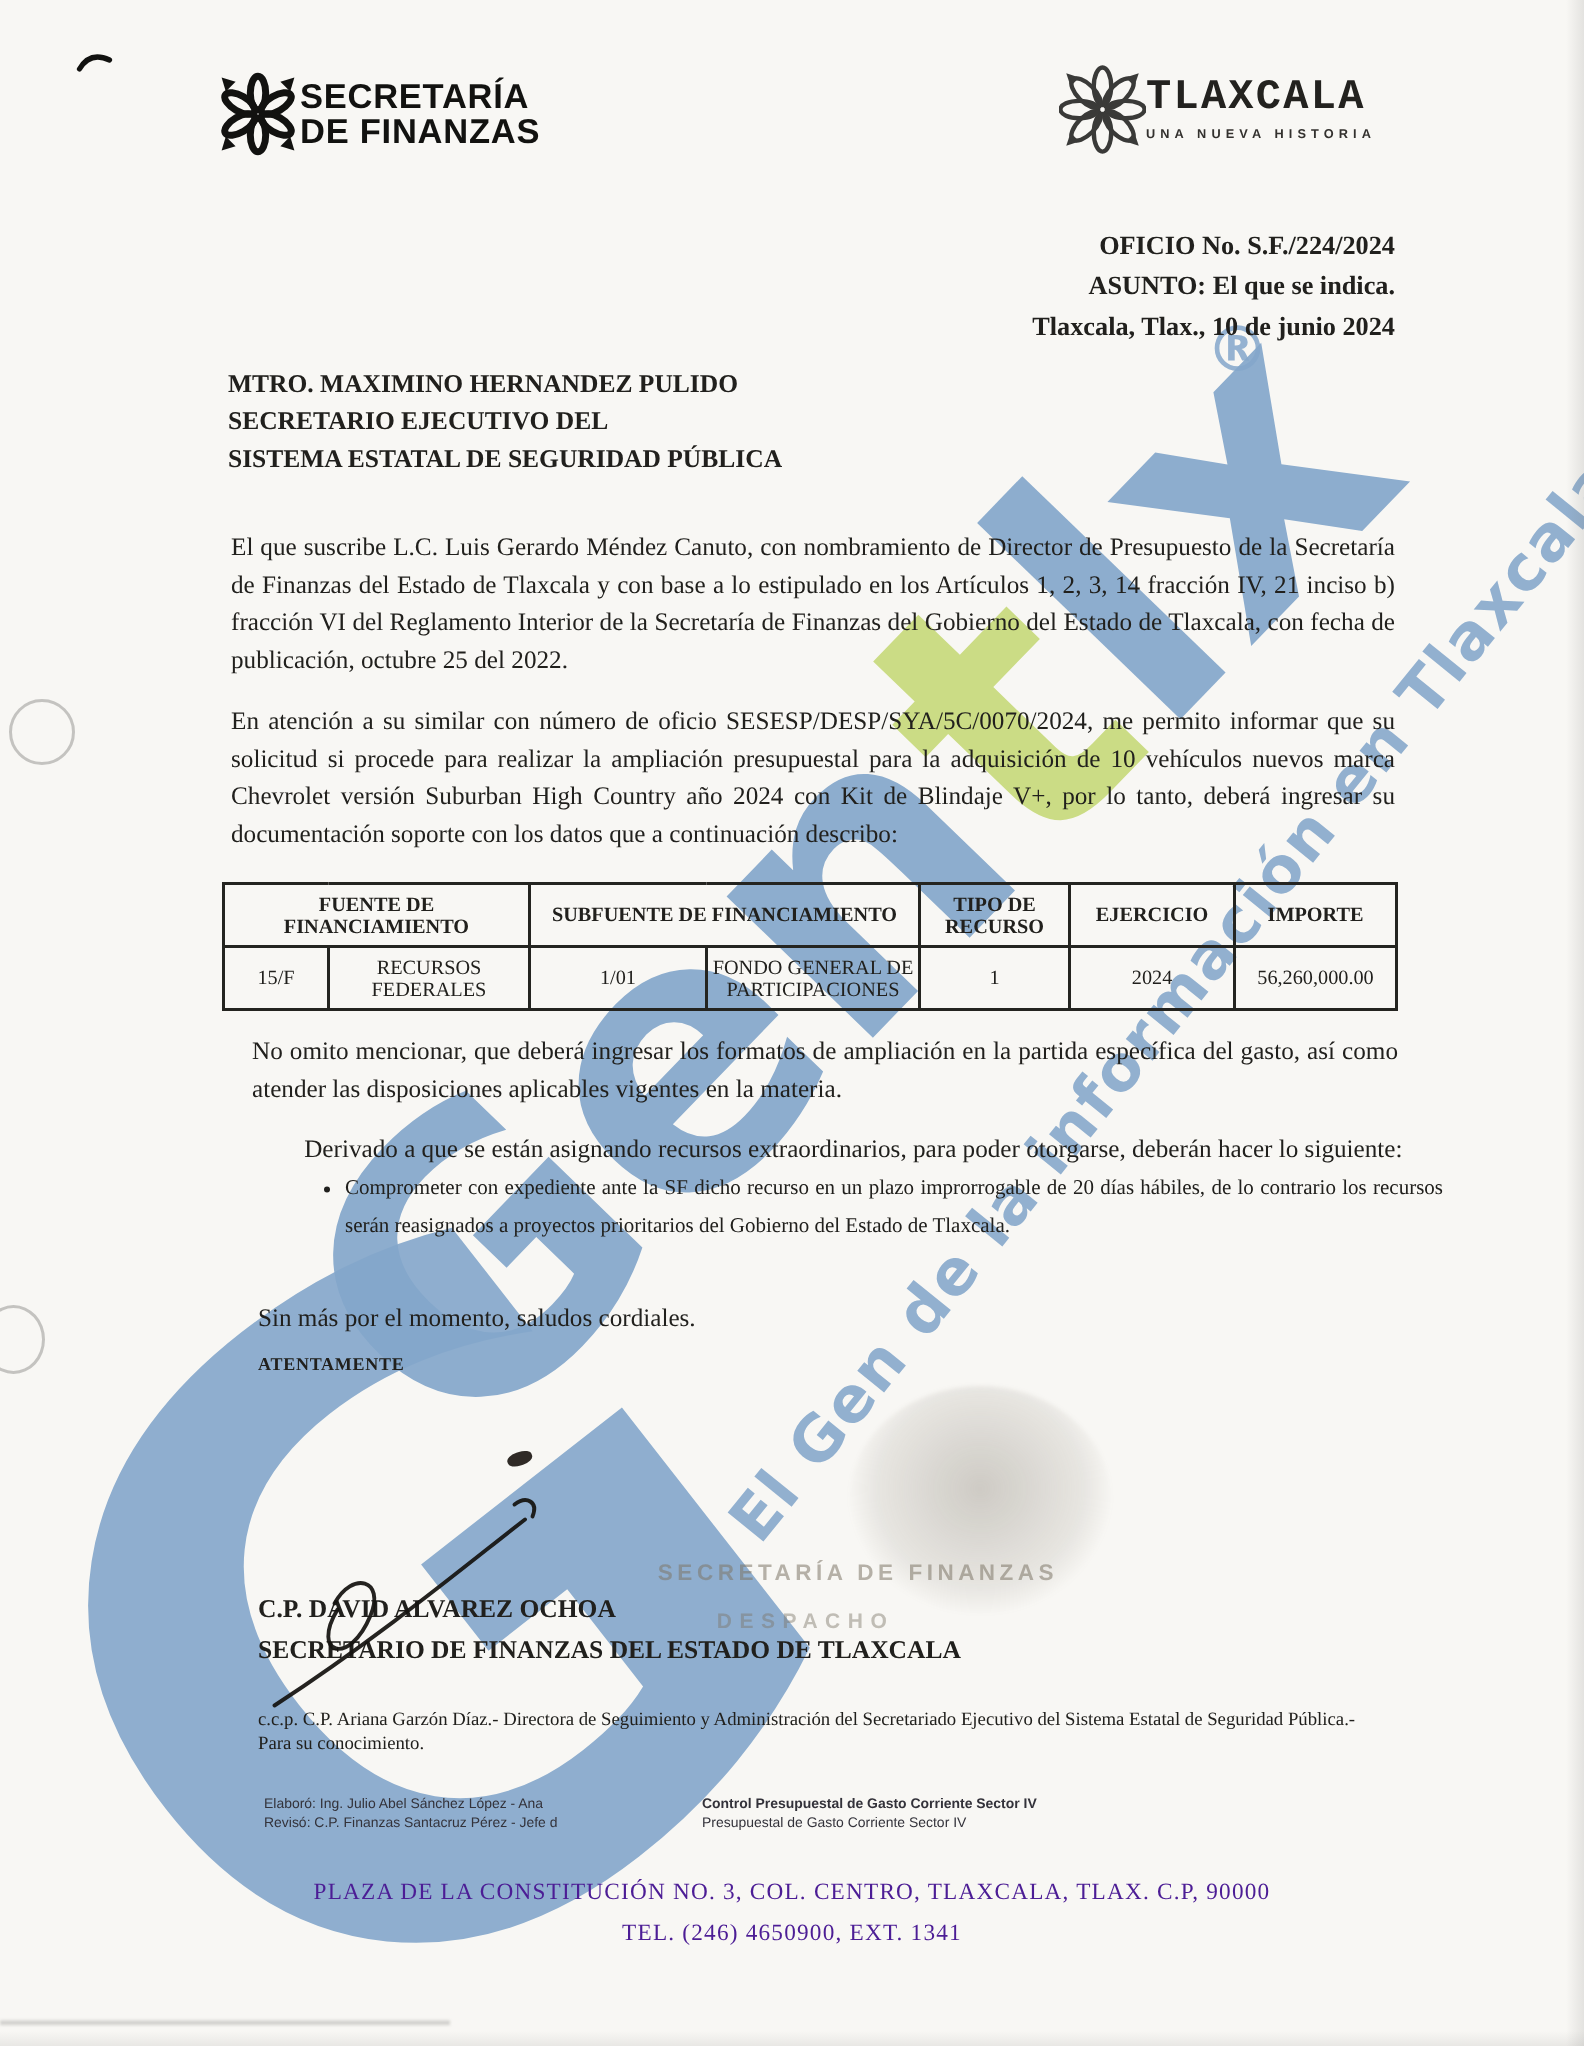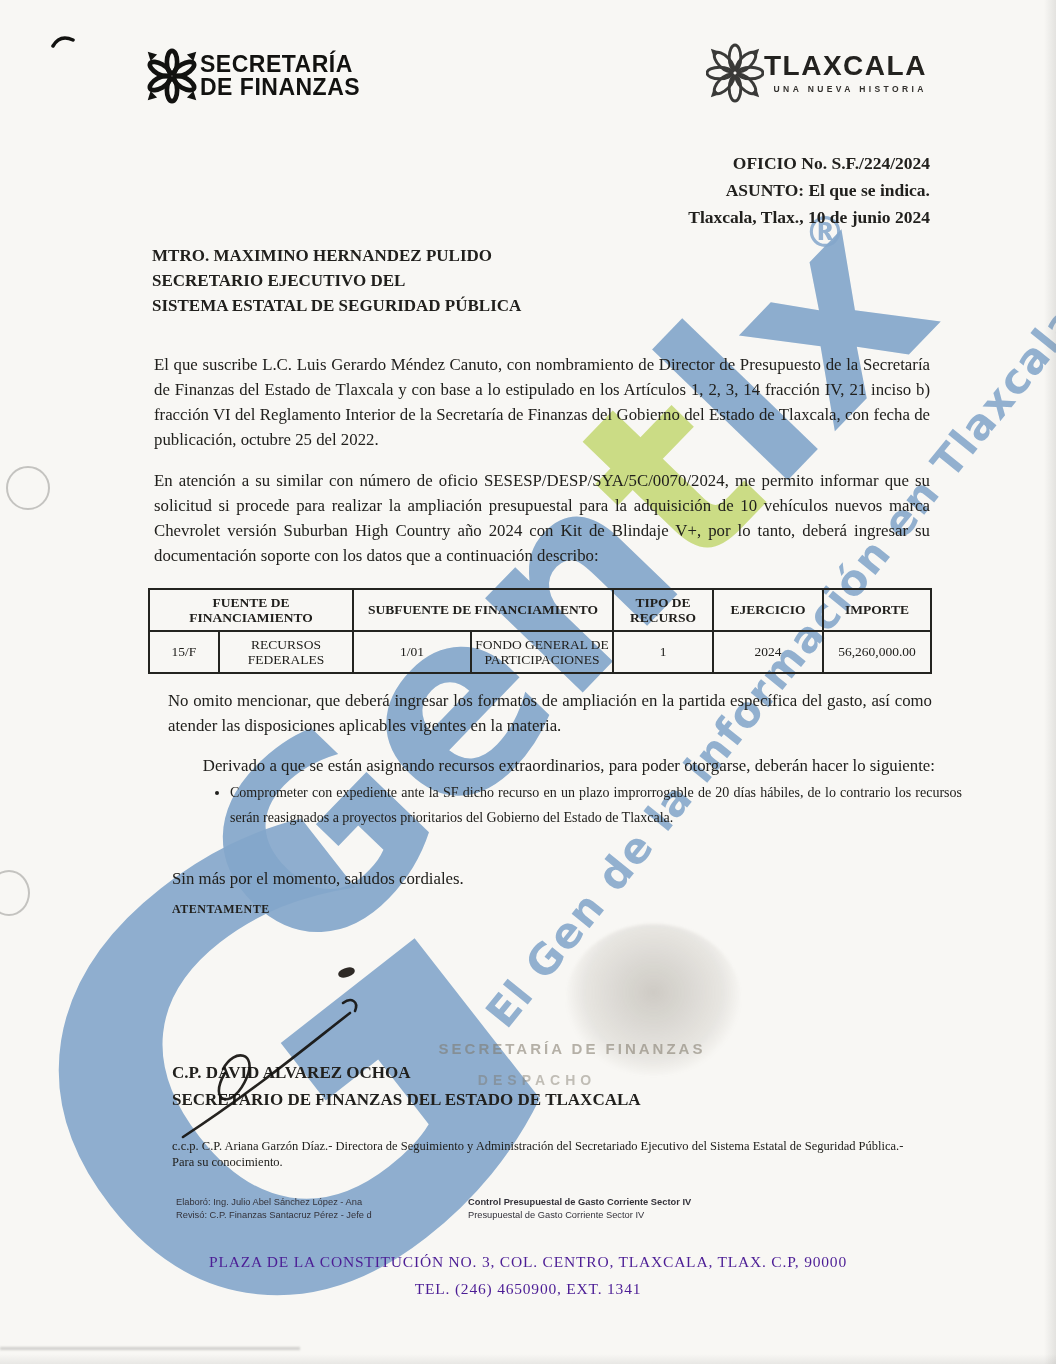--- a/index.html
+++ b/index.html
@@ -43,21 +43,21 @@
   .edge-r{right:0;top:0;width:12px;height:100%;background:linear-gradient(to left,rgba(120,120,118,.16),transparent);}
   .edge-b{left:0;bottom:0;width:100%;height:10px;background:linear-gradient(to top,rgba(120,120,118,.12),transparent);}
   .streak{left:0;top:1347px;width:300px;height:3px;background:rgba(90,90,88,.25);filter:blur(1px);}
   .smudge{left:338px;top:968px;width:17px;height:9px;background:rgba(18,14,9,.88);border-radius:45%;transform:rotate(-18deg);z-index:3;}
   
   .hdr{z-index:2;display:flex;align-items:center;gap:0;}
   .hdr-left{left:144px;top:48px;}
   .hdr-right{left:706px;top:42px;}
   .logo-text{font-family:"Liberation Sans",sans-serif;font-weight:bold;color:#121210;}
   .fin-text{font-size:23px;line-height:23px;letter-spacing:.5px;}
-  .tlx-title{font-size:28px;line-height:28px;letter-spacing:1.5px;color:#23221f;}
+  .tlx-title{font-size:28px;line-height:28px;letter-spacing:1.5px;color:#23221f;font-family:Liberation Mono, monospace;}
   .tlx-sub{font-size:8.5px;line-height:12px;letter-spacing:3.4px;color:#33312e;margin-top:3px;text-align:right;}
   
   .z2{z-index:2;}
   .oficio{left:520px;top:150px;width:410px;text-align:right;font-weight:bold;font-size:17.5px;line-height:27px;}
   .addr{left:152px;top:243px;font-weight:bold;font-size:17px;line-height:25px;}
   .para{font-size:16.8px;line-height:25px;text-align:justify;}
   .p1{left:154px;top:352px;width:776px;}
   .p2{left:154px;top:468px;width:776px;}
   .p3{left:168px;top:688px;width:764px;}
   .p4{left:165px;top:753px;width:770px;text-align:right;}

